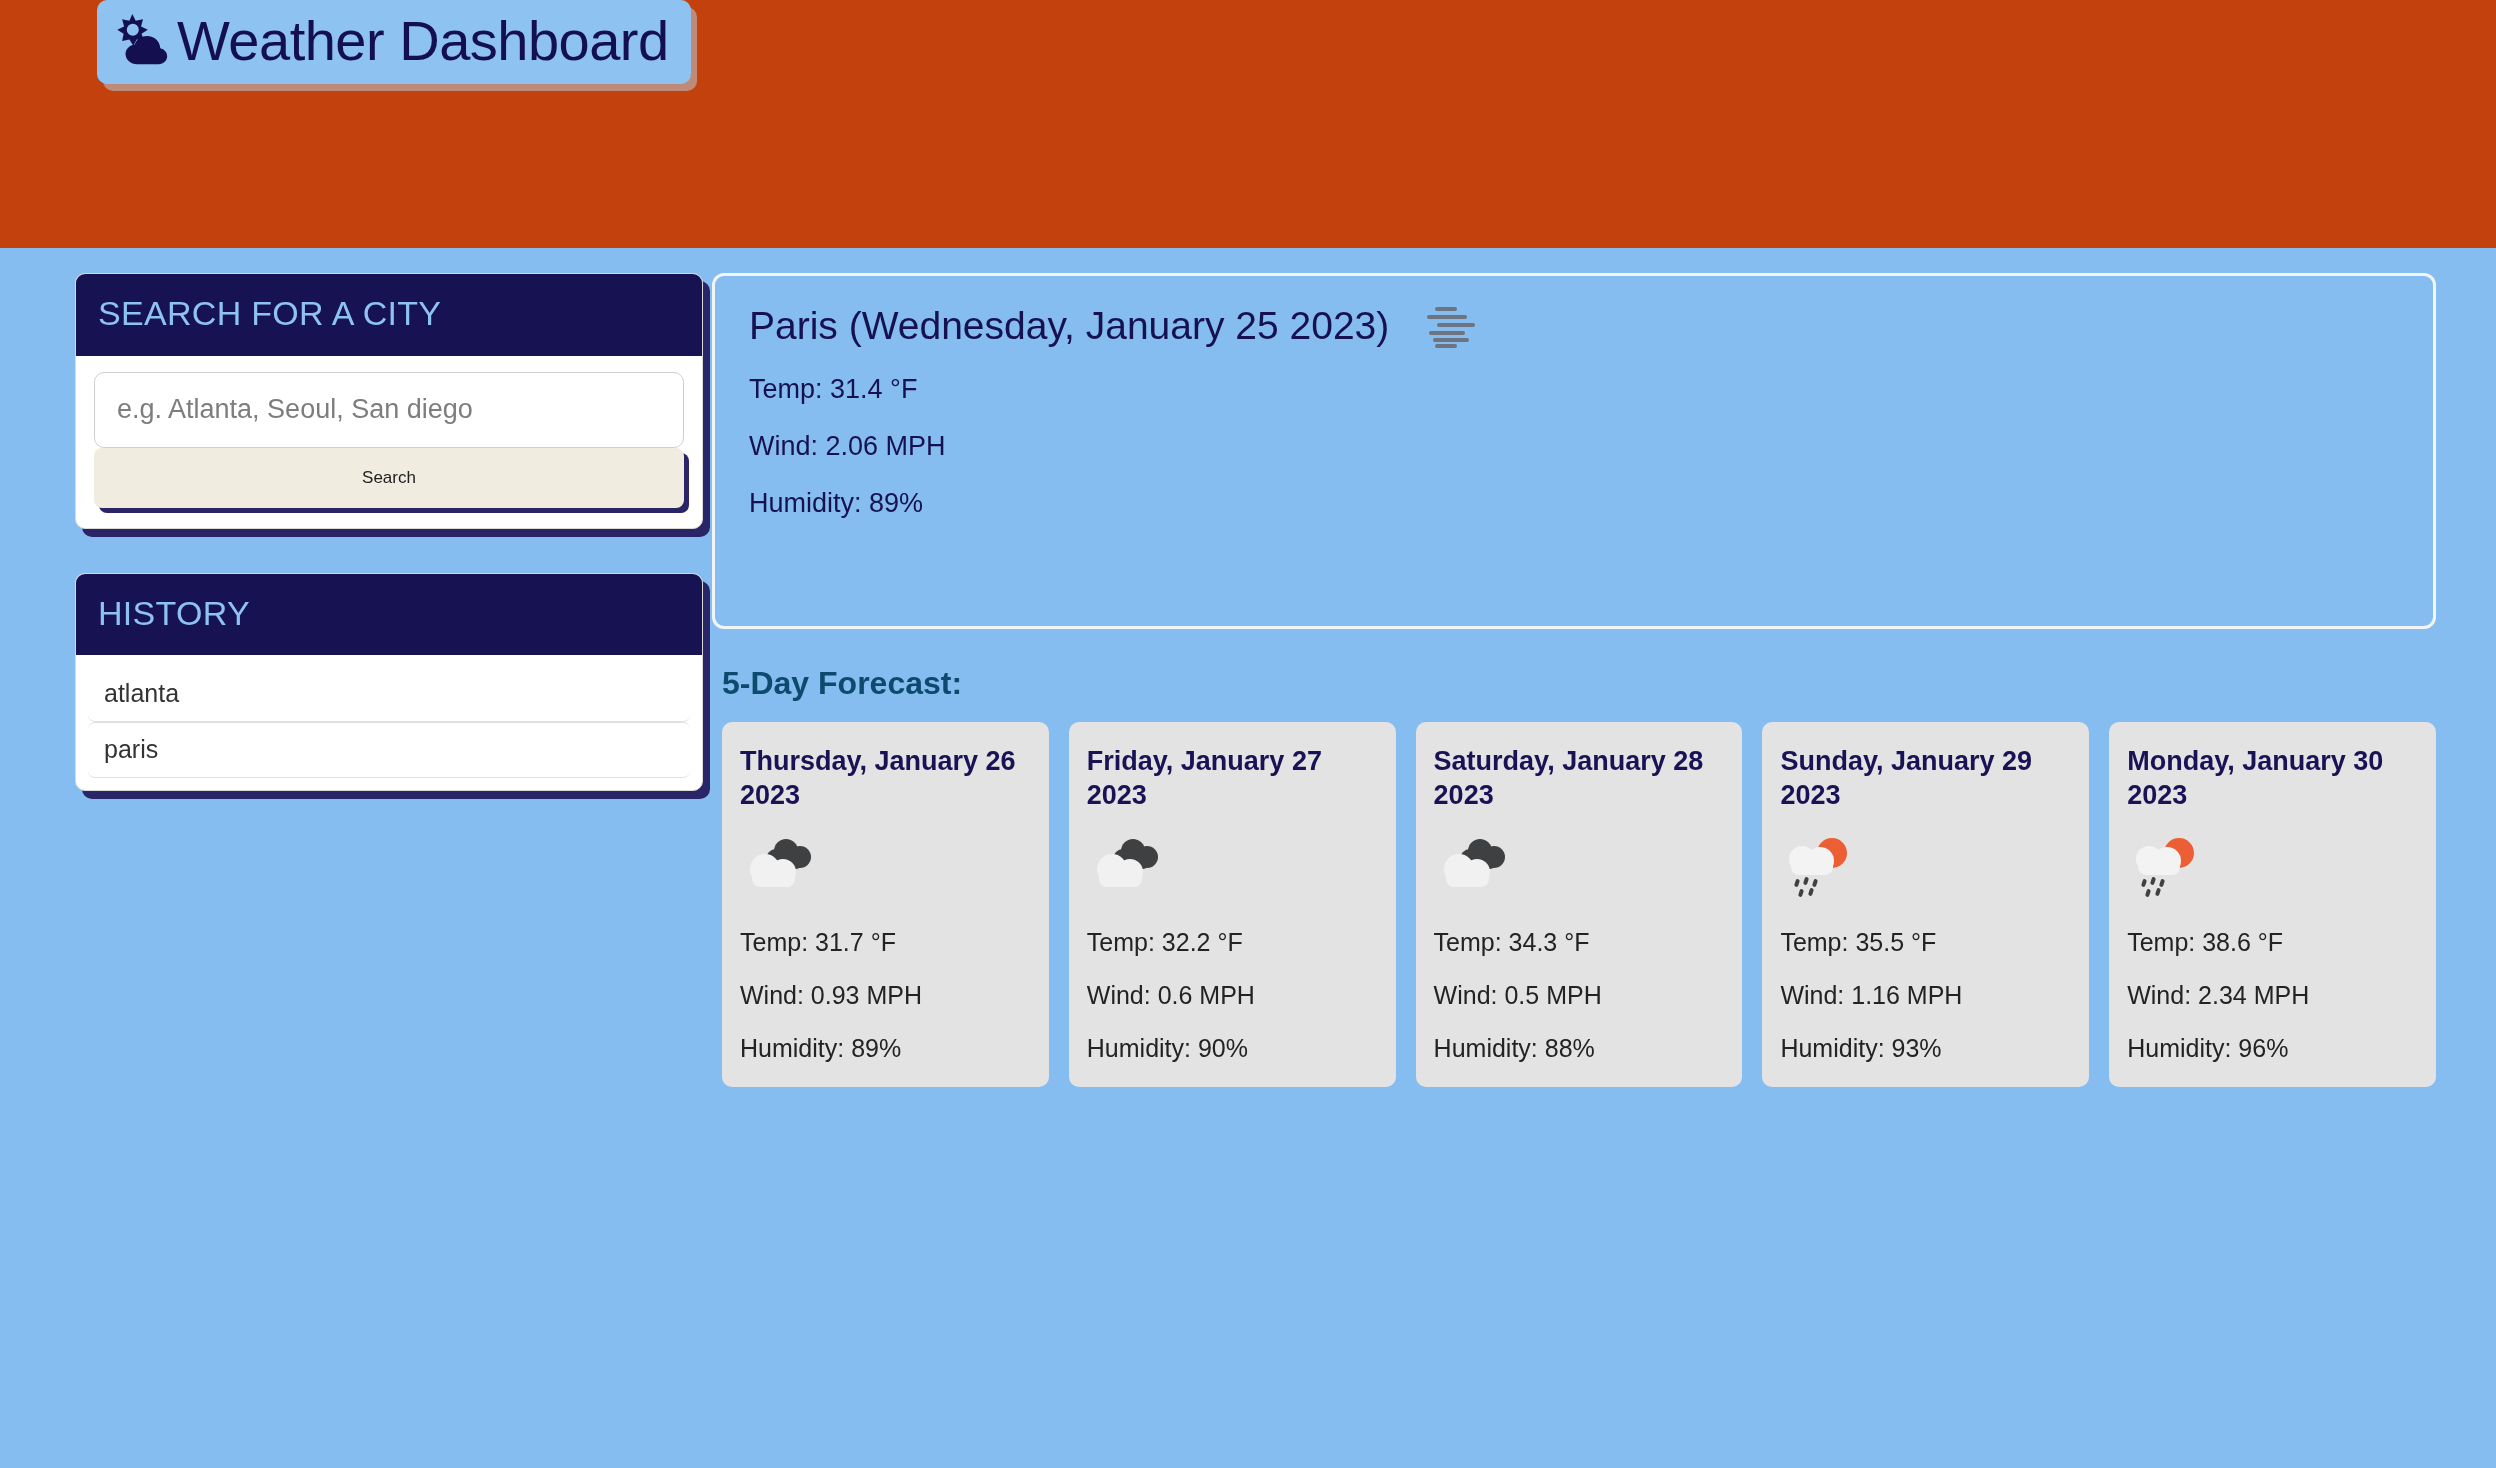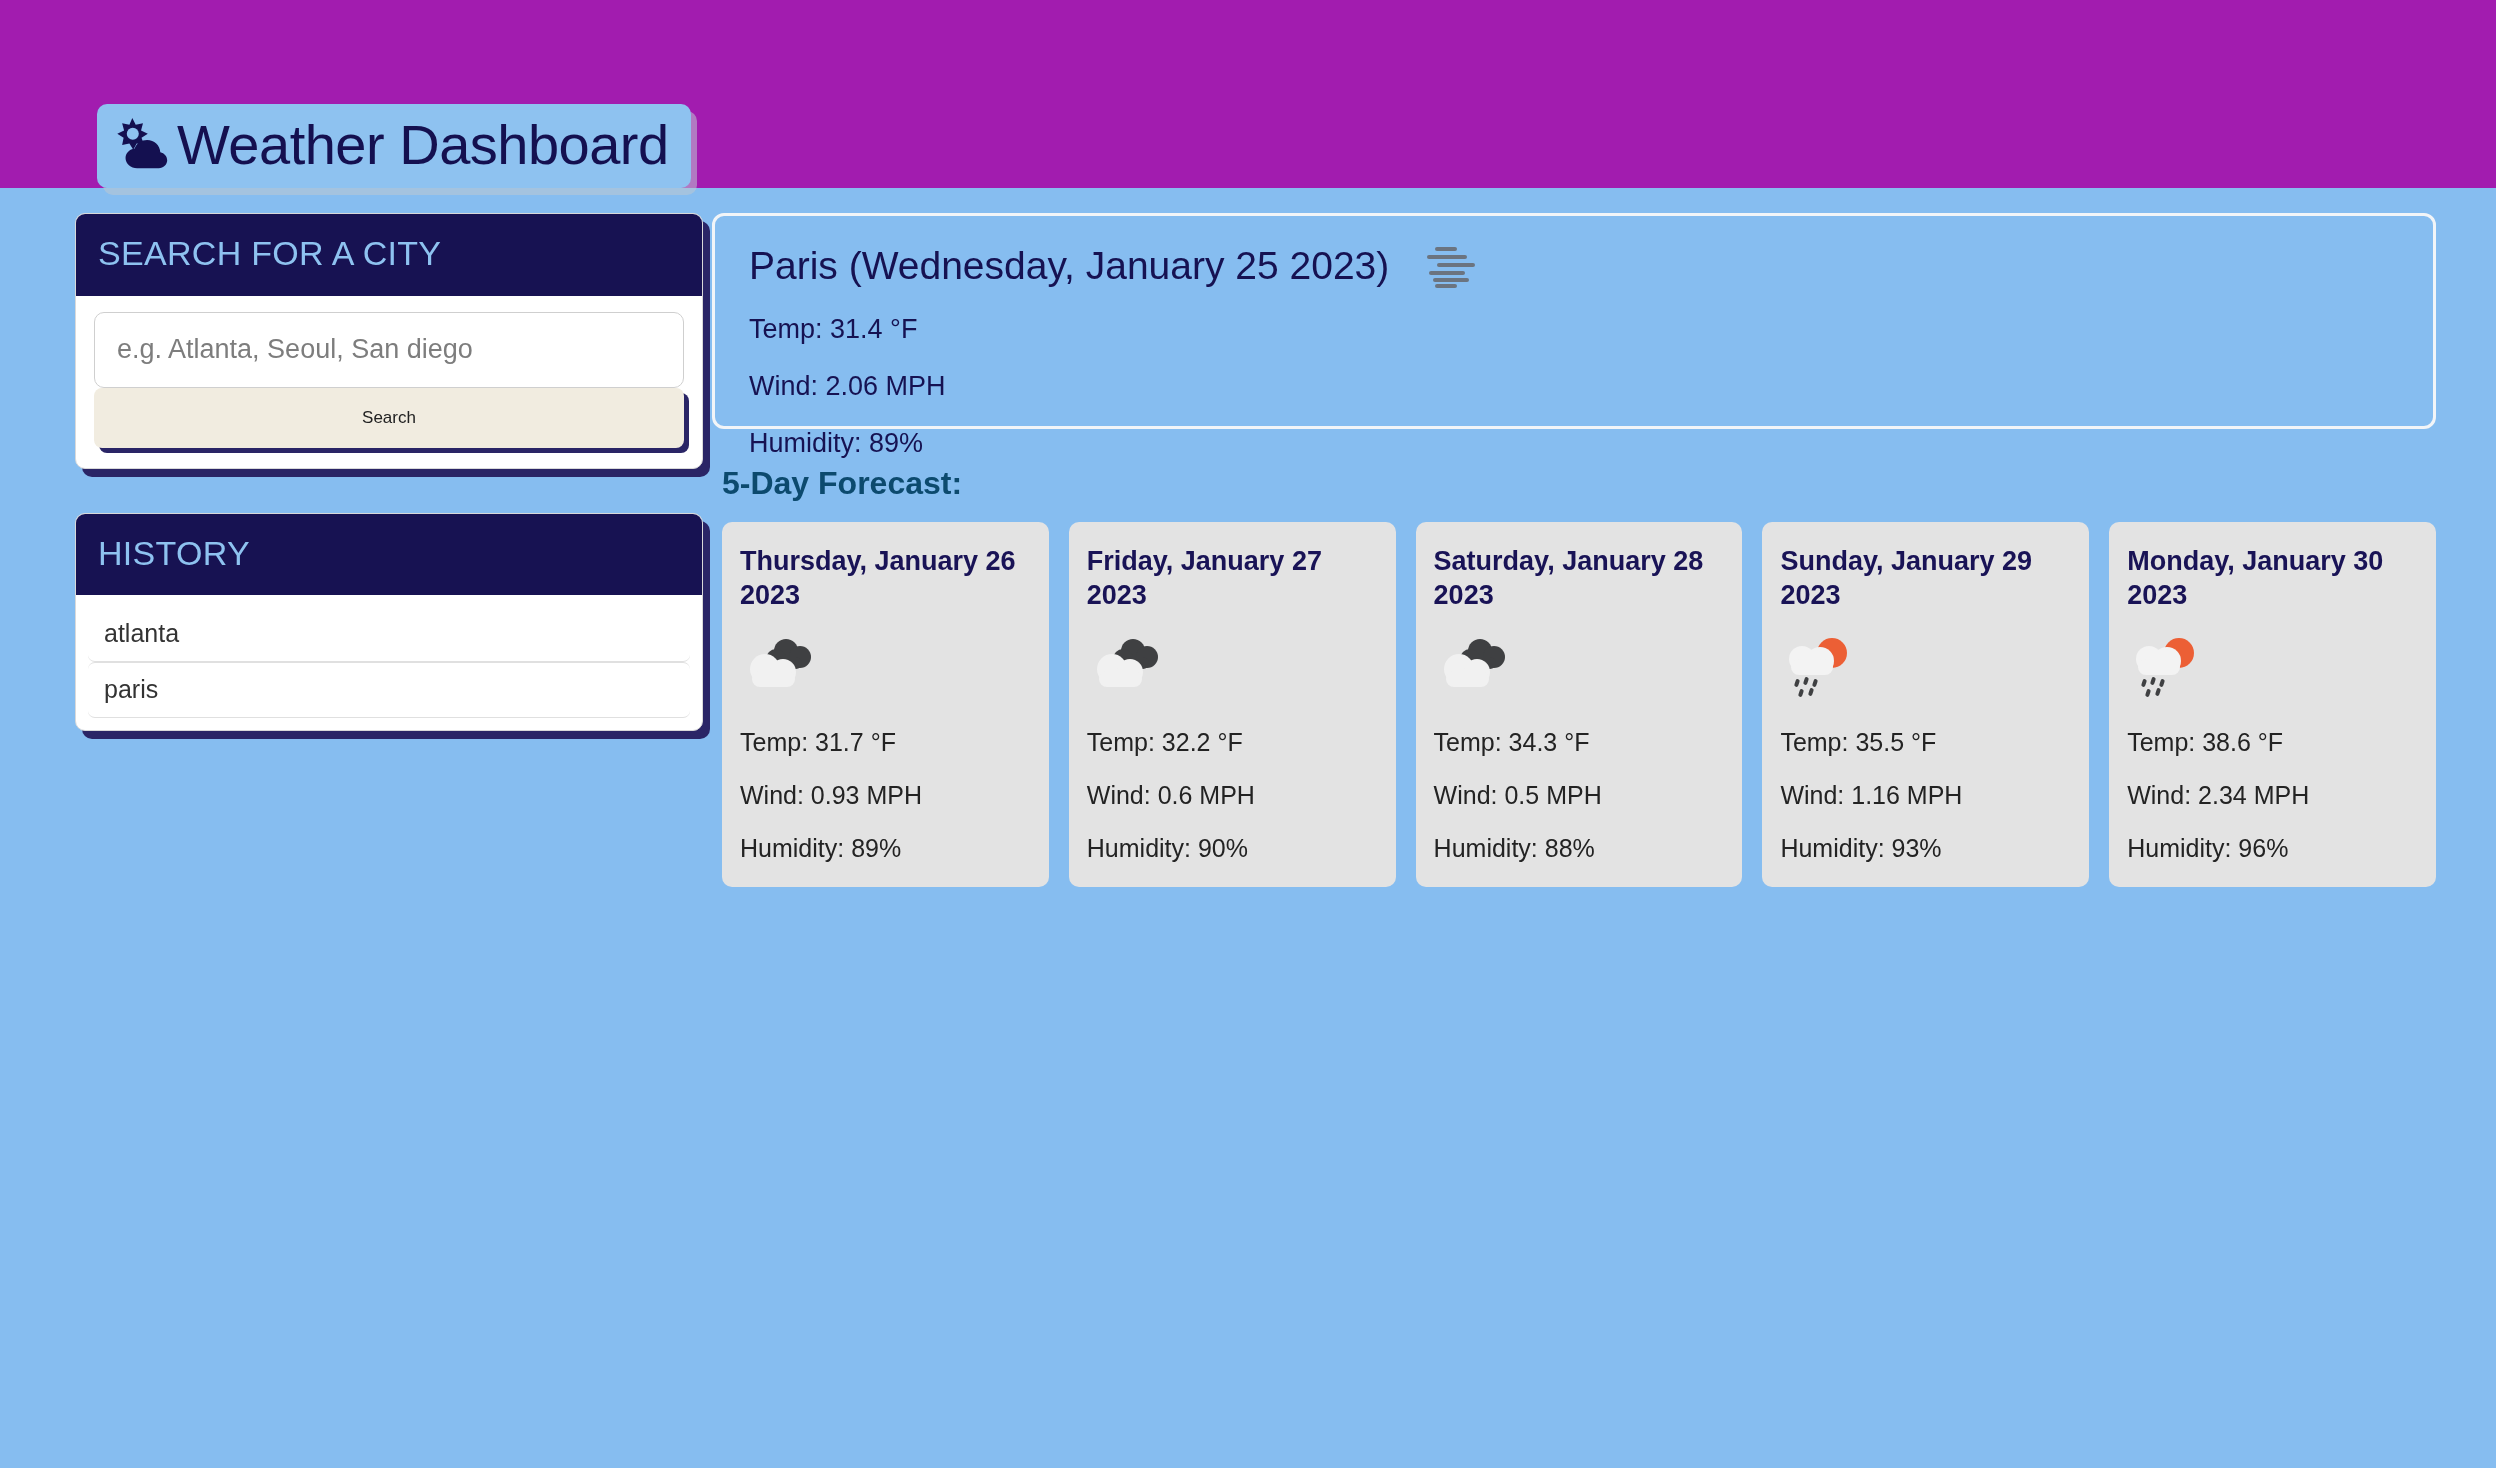--- a/index.html
+++ b/index.html
@@ -9,24 +9,24 @@
   body {
     width: 2496px;
     height: 1468px;
     background: #86bdf0;
     font-family: "Liberation Sans", sans-serif;
     overflow: hidden;
   }
 
   
   .navbar {
-    height: 188px;
-    background: #a21caf;
-    display: flex;
-    align-items: flex-end;
+    height: 248px;
+    background: #c2410c;
+    display: flex;
+    align-items: flex-start;
     padding-left: 97px;
     box-sizing: border-box;
   }
   .brand-badge {
     display: inline-flex;
     align-items: center;
     background: #8ec2f0;
     border-radius: 10px;
     padding: 10px 22px 12px 14px;
     box-shadow: 6px 7px 0 rgba(190,200,210,0.55);
@@ -141,21 +141,21 @@
   .history-item:first-child {
     border-top: none;
   }
 
   
   .current-card {
     border: 3px solid #f2f5f8;
     border-radius: 12px;
     padding: 28px 34px 34px 34px;
     box-sizing: border-box;
-    height: 216px;
+    height: 356px;
   }
   .current-head {
     display: flex;
     align-items: center;
     gap: 30px;
   }
   .current-title {
     font-size: 39px;
     color: #161252;
     line-height: 1.1;

